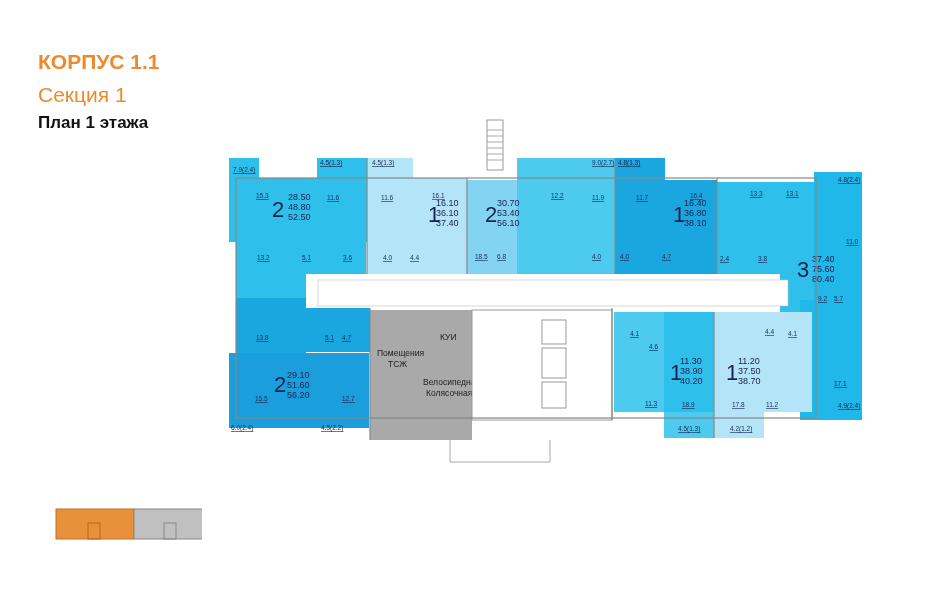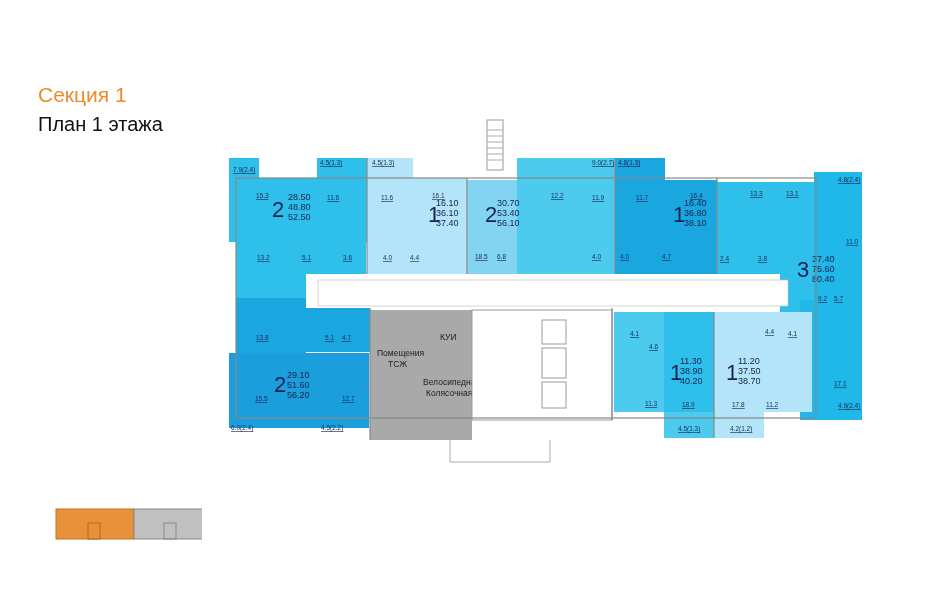--- a/index.html
+++ b/index.html
@@ -1,30 +1,31 @@
 <!DOCTYPE html>
 <html><head>
 <meta charset="utf-8">
 <style>
   body{margin:0;background:#fff;}
   #root{position:relative;width:941px;height:600px;background:#fff;overflow:hidden;font-family:"Liberation Sans",sans-serif;}
   .t1{position:absolute;left:38px;top:50px;font-size:21px;font-weight:bold;color:#ee8a2a;}
   .t2{position:absolute;left:38px;top:83px;font-size:21px;font-weight:normal;color:#ee8a2a;}
-  .t3{position:absolute;left:38px;top:113px;font-size:20px;font-weight:normal;color:#111;}
+  .t3{position:absolute;left:38px;top:113px;font-size:17px;font-weight:bold;color:#111;}
   svg text{font-family:"Liberation Sans",sans-serif;}
   .rm{font-size:6.5px;fill:#1a2a5a;text-decoration:underline;}
   .big{font-size:22px;fill:#1a2050;}
   .ar{font-size:9px;fill:#1a2050;}
   .lbl{font-size:8.5px;fill:#222;}
   .wall{fill:none;stroke:#888;stroke-width:1.2;}
 </style>
 </head>
 <body>
 
 <div id="root">
+  <div class="t1">КОРПУС 1.1</div>
   <div class="t2">Секция 1</div>
   <div class="t3">План 1 этажа</div>
 
   <svg width="941" height="600" style="position:absolute;left:0;top:0" xmlns="http://www.w3.org/2000/svg">
 
     <g>
       <rect x="487" y="120" width="16" height="50" fill="#fff" stroke="#999"></rect>
       <g stroke="#aaa">
         <line x1="487" y1="130" x2="503" y2="130"></line>
           <line x1="487" y1="136" x2="503" y2="136"></line>

